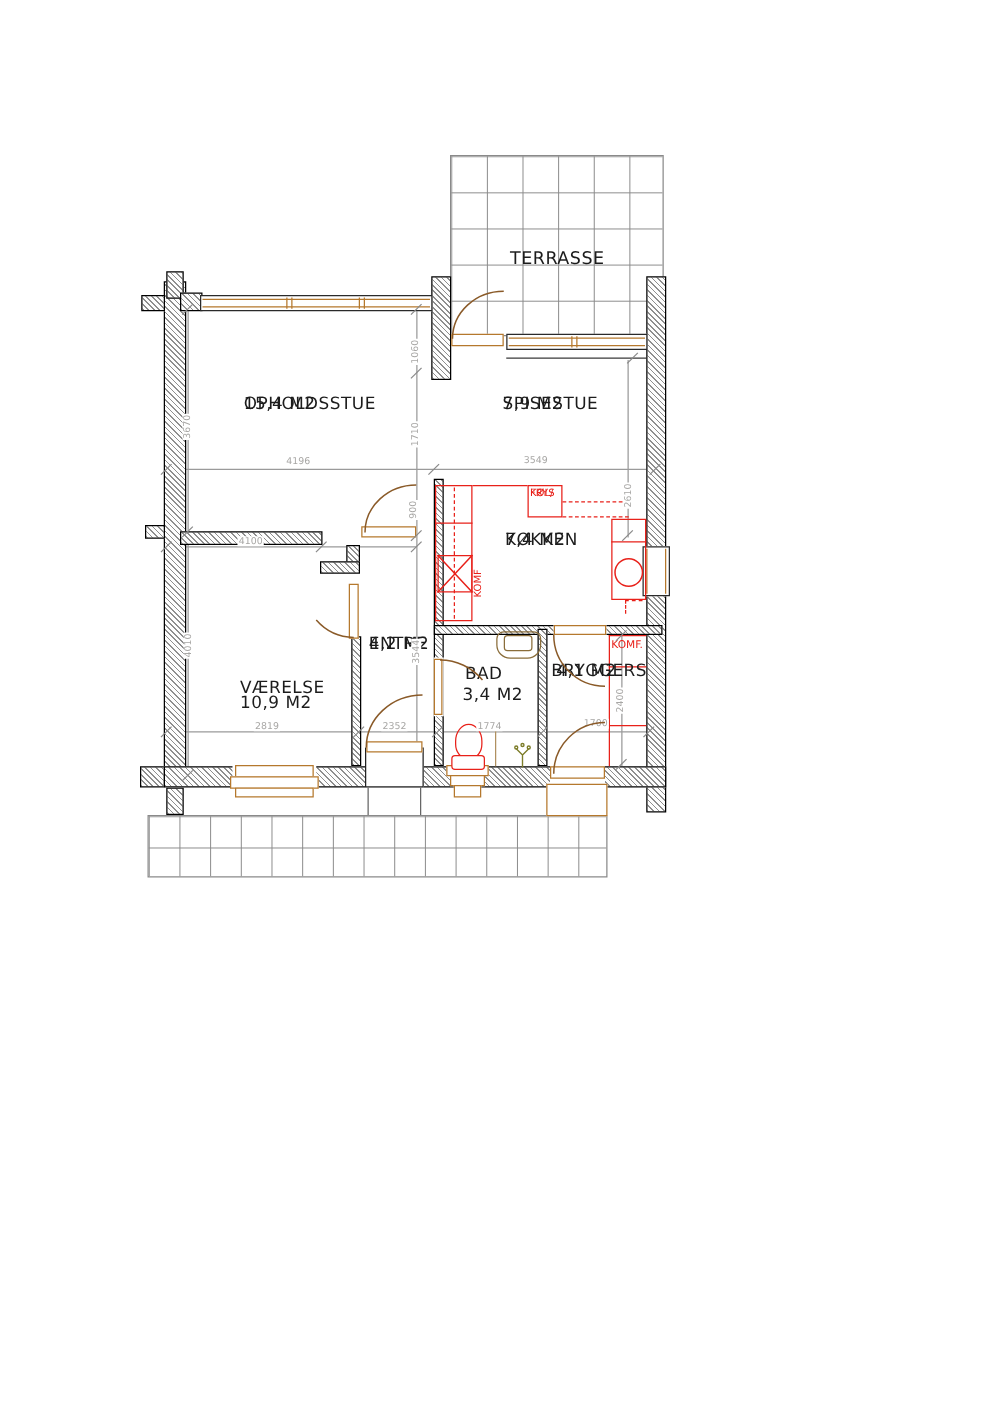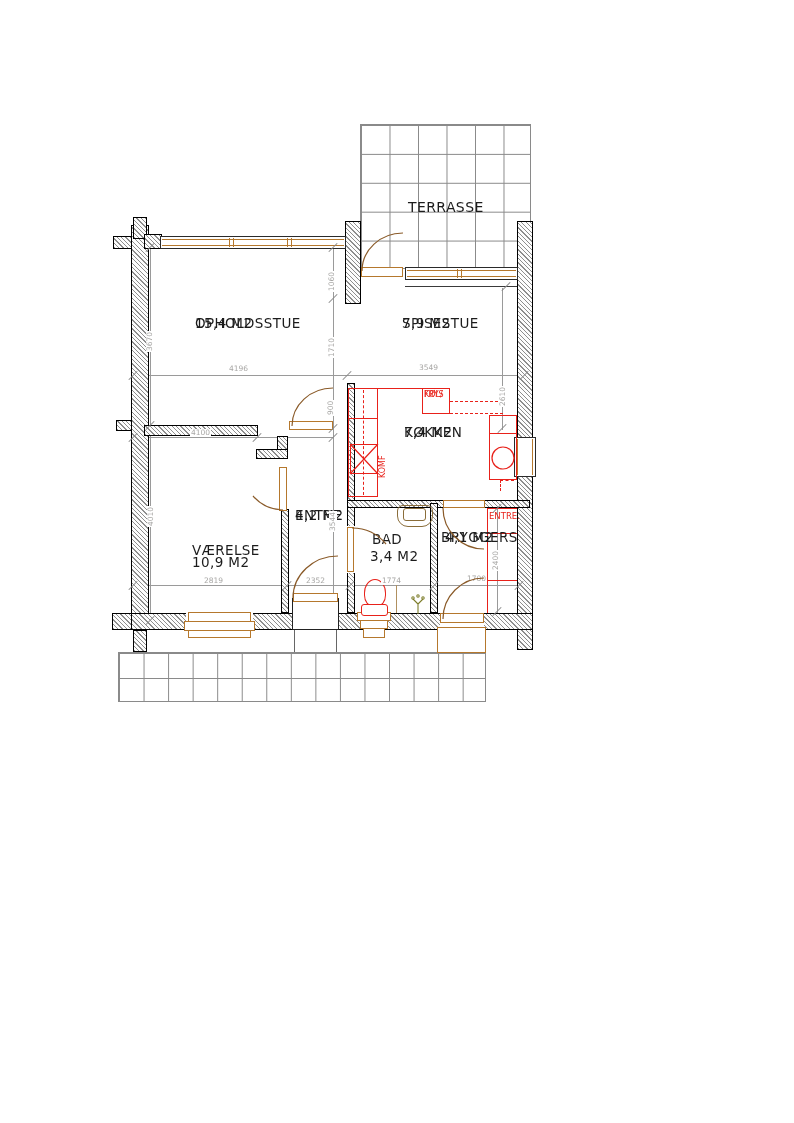--- a/index.html
+++ b/index.html
@@ -159,21 +159,21 @@
   </div>
   <div class="room" style="left:441px;top:529px;">
     <div>BRYGGERS</div>
       <div style="position:static;padding-left:4px;">4,1 M2</div>
   </div>
 
   <div class="rtext" style="left:424px;top:390px;background:transparent;">
     <div>KØL/</div>
       <div style="position:static;">FRYS</div>
   </div>
-  <div class="rtext" style="left:489px;top:512px;font-size:8.5px;background:transparent;">ENTRE.</div>
+  <div class="rtext" style="left:489px;top:512px;font-size:8.5px;background:transparent;">KOMF.</div>
   <div class="rtext rot" style="left:378px;top:478px;background:transparent;">KOMF</div>
 
   <div class="dlabel" style="left:228px;top:365px;text-align:right;">4196</div>
   <div class="dlabel" style="left:418px;top:364px;">3549</div>
   <div class="dlabel" style="left:190px;top:429px;">4100</div>
   <div class="dlabel" style="left:203px;top:577px;">2819</div>
   <div class="dlabel" style="left:305px;top:577px;">2352</div>
   <div class="dlabel" style="left:381px;top:577px;">1774</div>
   <div class="dlabel" style="left:466px;top:575px;">1700</div>
 

